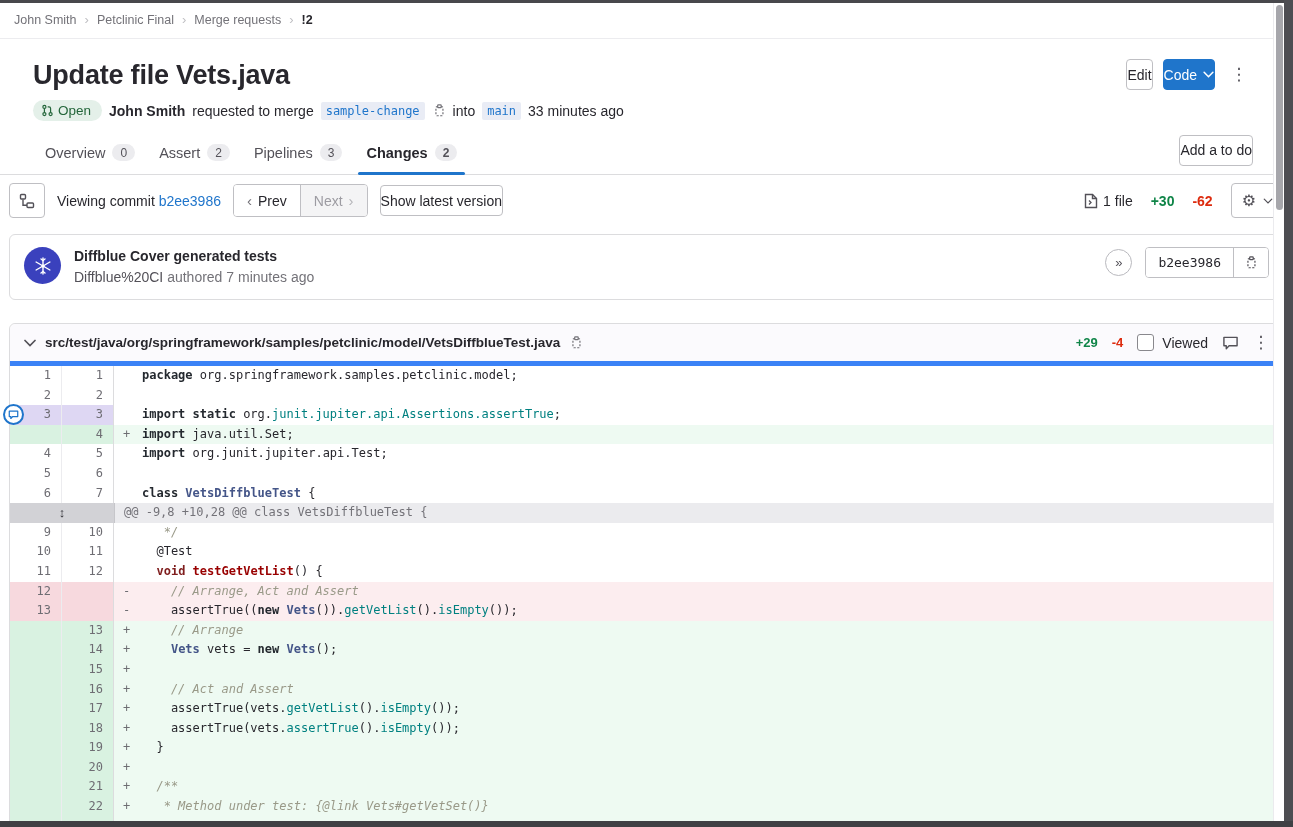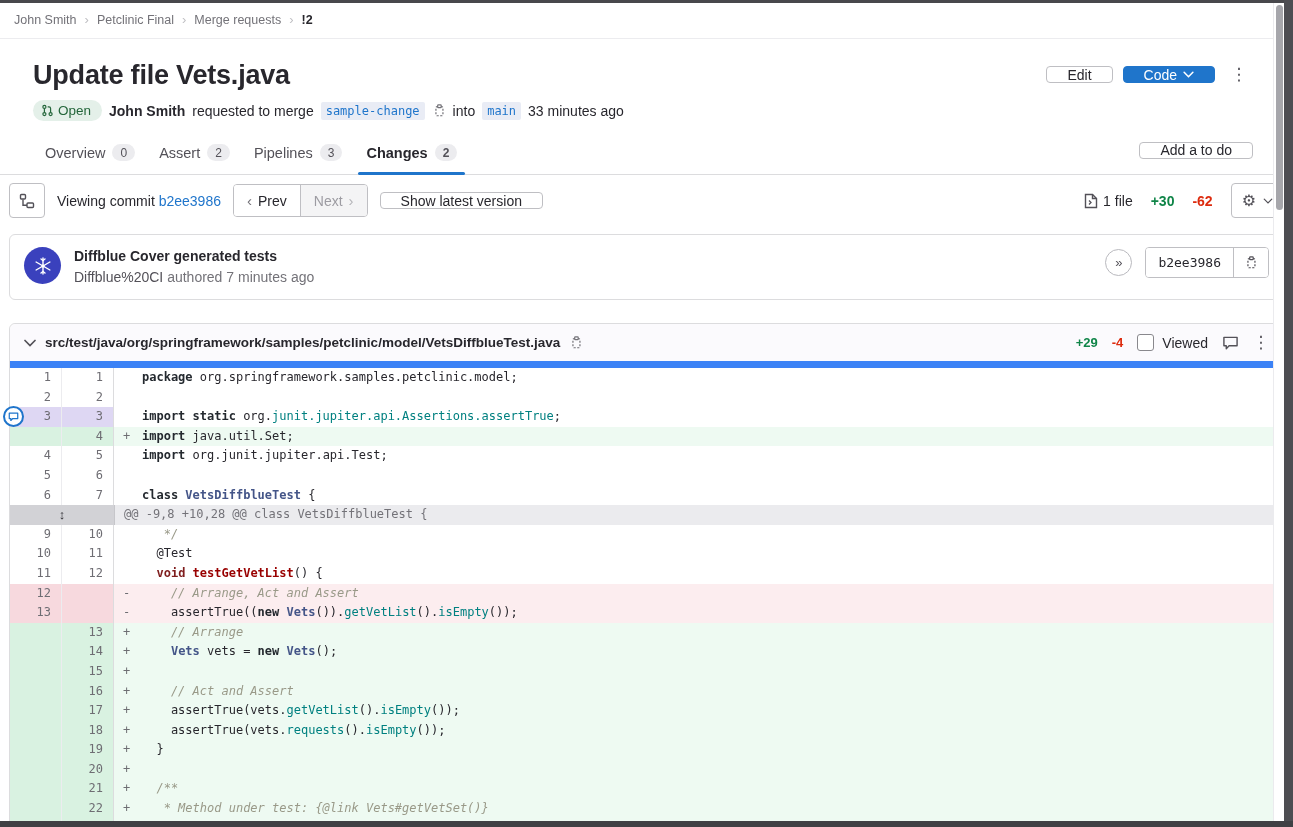--- a/index.html
+++ b/index.html
@@ -15,21 +15,21 @@
   
   .crumbbar{display:flex;align-items:center;gap:8px;padding:12px 16px 11px 14px;font-size:12.5px;color:#737278;border-bottom:1px solid #ececef;}
   .crumb-sep{color:#bfbfc3;font-size:13px;}
   .crumb-current{color:#28272d;font-weight:700;}
 
   
   .head-wrap{padding:20px 40px 0 33px;}
   .title-row{display:flex;align-items:flex-start;}
   .mr-title{font-size:27px;font-weight:700;line-height:32px;letter-spacing:-0.2px;}
   .head-actions{margin-left:auto;display:flex;align-items:center;gap:10px;}
-  .btn{display:inline-flex;align-items:center;justify-content:center;gap:6px;height:17px;padding:0 20px;
+  .btn{display:inline-flex;align-items:center;justify-content:center;gap:6px;height:31px;padding:0 0;
        border:1px solid #bfbfc3;border-radius:4px;background:#fff;font-size:14px;color:#28272d;cursor:pointer;box-sizing:border-box;}
   .btn-primary{background:var(--accent,#1f75cb);border-color:var(--accent,#1f75cb);color:#fff;font-weight:400;}
   .icon-btn{border:none;background:transparent;width:28px;height:31px;display:inline-flex;align-items:center;justify-content:center;
             font-size:17px;color:#535158;cursor:pointer;}
   .meta-row{display:flex;align-items:center;gap:7px;margin-top:9px;font-size:14px;}
   .badge-open{display:inline-flex;align-items:center;gap:4px;background:var(--open-bg,#e4f0e9);color:var(--open-fg,#24663b);
               border-radius:12px;padding:3px 11px 3px 8px;font-size:13.5px;font-weight:400;}
   .bold{font-weight:700;}
   .ref-chip{font-family:"DejaVu Sans Mono",monospace;font-size:12px;color:var(--accent,#1f75cb);
             background:#e9ecf5;border-radius:2px;padding:2px 5px;}
@@ -71,21 +71,21 @@
   .c-author{color:#535158;}
   .c-right{margin-left:auto;display:flex;align-items:center;gap:13px;}
   .round-btn{width:25px;height:25px;border:1px solid #b9b9be;border-radius:50%;display:flex;align-items:center;justify-content:center;
              color:#535158;font-size:13px;cursor:pointer;background:#fff;}
   .sha-group{display:flex;border:1px solid #bfbfc3;border-radius:4px;overflow:hidden;height:31px;box-sizing:border-box;}
   .sha-text{display:flex;align-items:center;padding:0 12px;font-family:"DejaVu Sans Mono",monospace;font-size:13px;background:#fff;}
   .sha-copy{display:flex;align-items:center;justify-content:center;width:34px;border-left:1px solid #bfbfc3;background:#fff;cursor:pointer;}
 
   
   .file-card{margin:23px 9px 0 9px;border:1px solid #dcdcde;border-radius:6px 6px 0 0;}
-  .file-head{display:flex;align-items:center;gap:9px;background:#fbfafd;border-bottom:7px solid #3b82f6;
+  .file-head{display:flex;align-items:center;gap:9px;background:#fbfafd;border-bottom:5px solid #3b82f6;
              border-radius:6px 6px 0 0;padding:0 14px;height:37px;}
   .file-path{font-size:13.5px;font-weight:700;}
   .fh-right{margin-left:auto;display:flex;align-items:center;gap:14px;}
   .fh-stat{font-size:13px;font-weight:700;}
   .viewed{display:flex;align-items:center;gap:8px;font-size:14px;cursor:pointer;}
   .checkbox{width:15px;height:15px;border:1.5px solid #89888d;border-radius:3px;background:#fff;}
 
   
   .diff-body{font-family:"DejaVu Sans Mono",monospace;font-size:12px;}
   .drow{display:flex;height:19.6px;line-height:19.6px;position:relative;}
@@ -396,21 +396,21 @@
         <div class="drow add">
           <div class="gut old"></div>
           <div class="gut new">17</div>
           <div class="sign">+</div>
           <div class="codecell"><span class="p">    assertTrue(vets.</span><span class="na">getVetList</span><span class="p">().</span><span class="na">isEmpty</span><span class="p">());</span></div>
         </div>
         <div class="drow add">
           <div class="gut old"></div>
           <div class="gut new">18</div>
           <div class="sign">+</div>
-          <div class="codecell"><span class="p">    assertTrue(vets.</span><span class="na">requests</span><span class="p">().</span><span class="na">isEmpty</span><span class="p">());</span></div>
+          <div class="codecell"><span class="p">    assertTrue(vets.</span><span class="na">assertTrue</span><span class="p">().</span><span class="na">isEmpty</span><span class="p">());</span></div>
         </div>
         <div class="drow add">
           <div class="gut old"></div>
           <div class="gut new">19</div>
           <div class="sign">+</div>
           <div class="codecell"><span class="p">  }</span></div>
         </div>
         <div class="drow add">
           <div class="gut old"></div>
           <div class="gut new">20</div>

